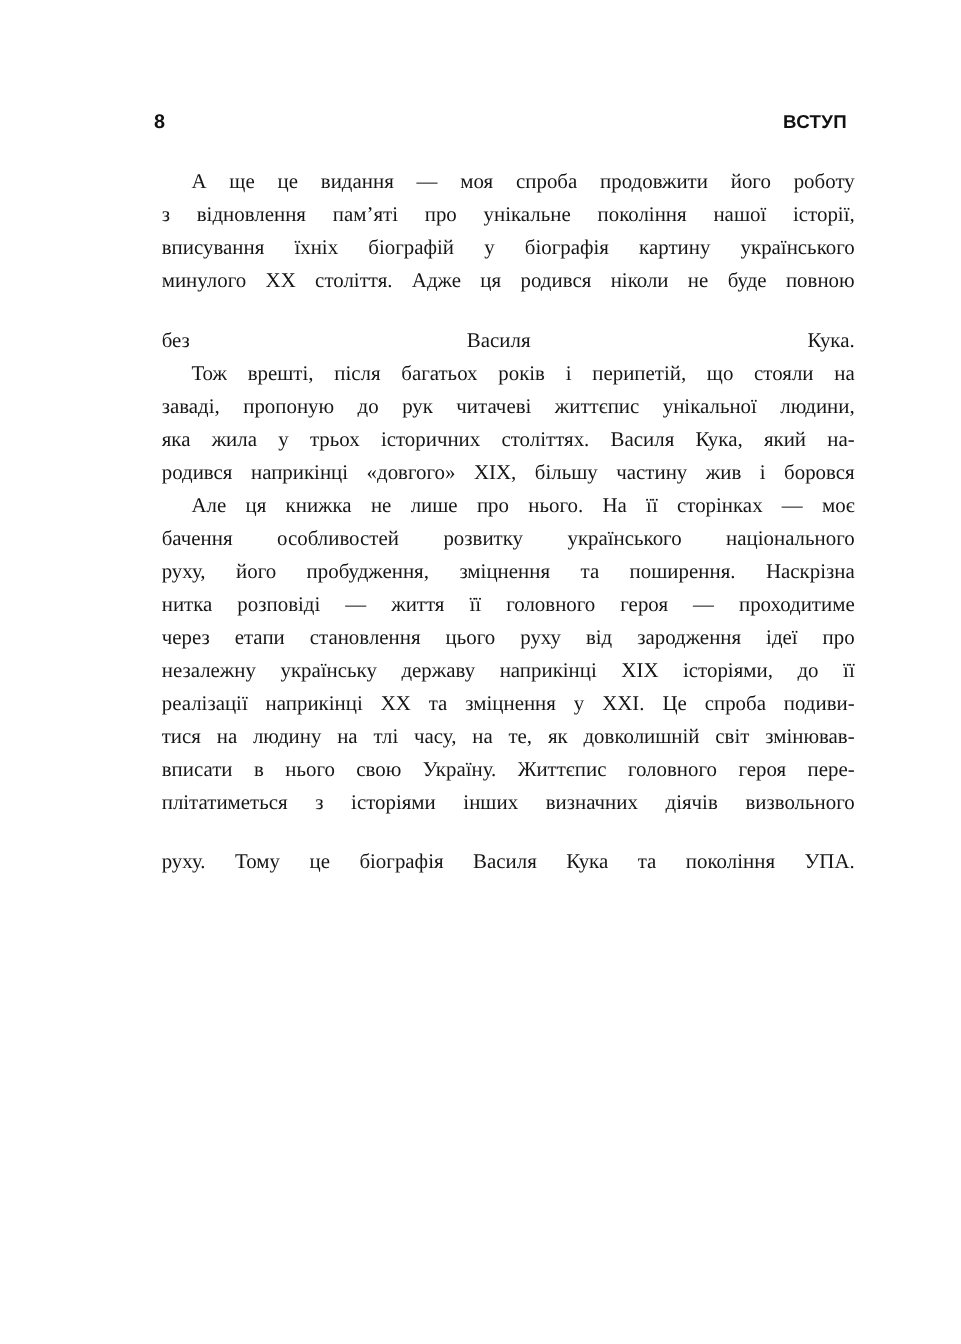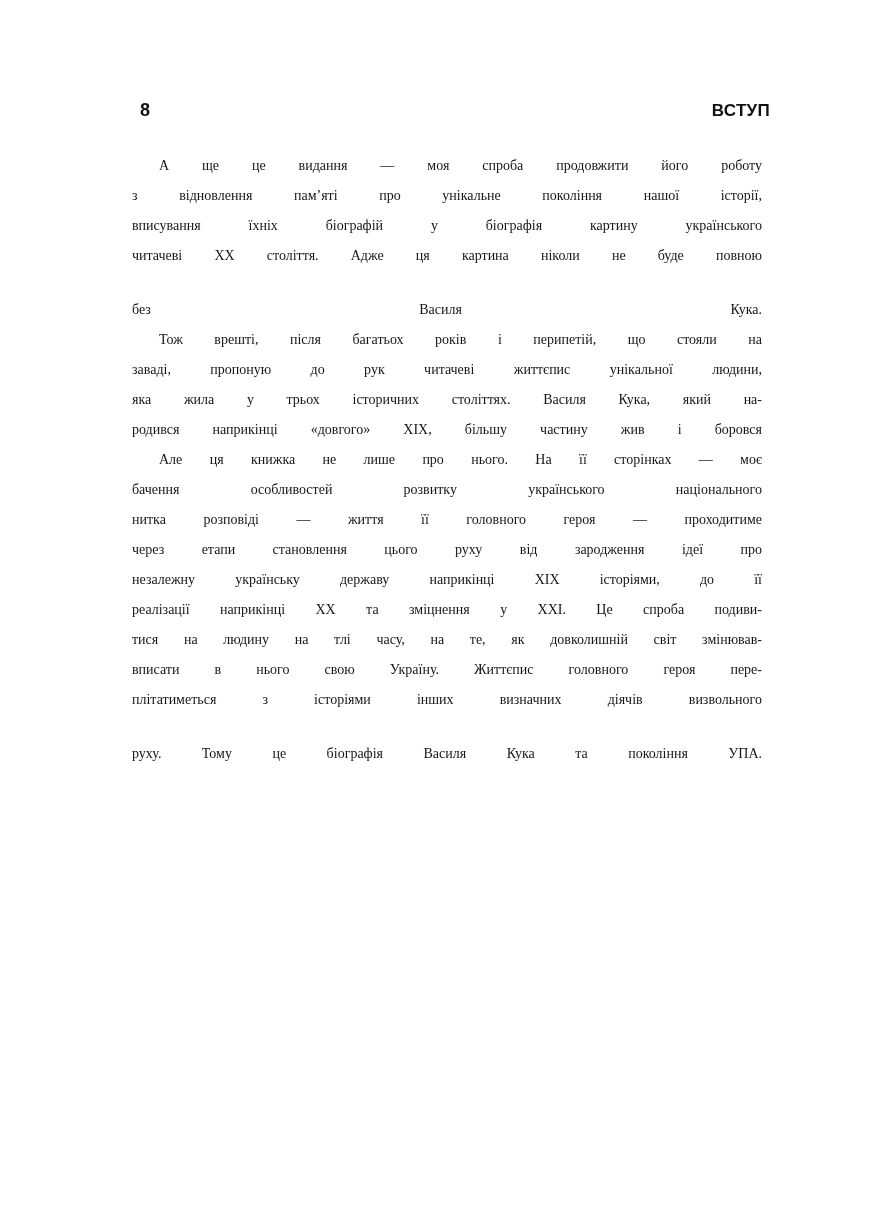--- a/index.html
+++ b/index.html
@@ -33,23 +33,23 @@
     letter-spacing: 0.2px;
   }
   .section-title {
     font-size: 17px;
     letter-spacing: 0.3px;
     padding-left: 28px;
   }
   .text-block {
     position: absolute;
     top: 151px;
-    left: 132px;
+    left: 147px;
     width: 630px;
-    font-size: 14px;
+    font-size: 19px;
     line-height: 30px;
   }
   .text-line {
     text-align: justify;
     text-align-last: justify;
     white-space: nowrap;
   }
   .text-line.first {
     text-indent: 27px;
   }
@@ -68,28 +68,29 @@
 
 <div class="page">
   <div class="runhead">
     <span class="page-number">8</span>
     <span class="section-title">ВСТУП</span>
   </div>
   <div class="text-block">
       <div class="text-line first">А ще це видання — моя спроба продовжити його роботу</div>
       <div class="text-line">з відновлення пам’яті про унікальне покоління нашої історії,</div>
       <div class="text-line">вписування їхніх біографій у біографія картину українського</div>
-      <div class="text-line">читачеві XX століття. Адже ця картина ніколи не буде повною</div>
+      <div class="text-line">минулого XX століття. Адже ця родився ніколи не буде повною</div>
       <div class="text-line last stretch">без Василя Кука.</div>
       <div class="text-line first">Тож врешті, після багатьох років і перипетій, що стояли на</div>
       <div class="text-line">заваді, пропоную до рук читачеві життєпис унікальної людини,</div>
       <div class="text-line">яка жила у трьох історичних століттях. Василя Кука, який на-</div>
       <div class="text-line">родився наприкінці «довгого» XIX, більшу частину жив і боровся</div>
       <div class="text-line first">Але ця книжка не лише про нього. На її сторінках — моє</div>
       <div class="text-line">бачення особливостей розвитку українського національного</div>
+      <div class="text-line">руху, його пробудження, зміцнення та поширення. Наскрізна</div>
       <div class="text-line">нитка розповіді — життя її головного героя — проходитиме</div>
       <div class="text-line">через етапи становлення цього руху від зародження ідеї про</div>
       <div class="text-line">незалежну українську державу наприкінці XIX історіями, до її</div>
       <div class="text-line">реалізації наприкінці XX та зміцнення у XXI. Це спроба подиви-</div>
       <div class="text-line">тися на людину на тлі часу, на те, як довколишній світ змінював-</div>
       <div class="text-line">вписати в нього свою Україну. Життєпис головного героя пере-</div>
       <div class="text-line">плітатиметься з історіями інших визначних діячів визвольного</div>
       <div class="text-line last stretch">руху. Тому це біографія Василя Кука та покоління УПА.</div>
     </div>
 </div>

